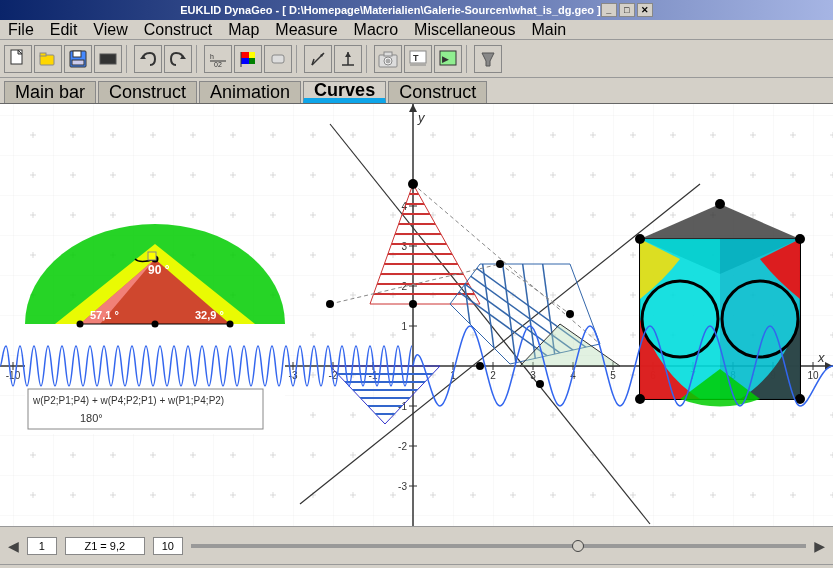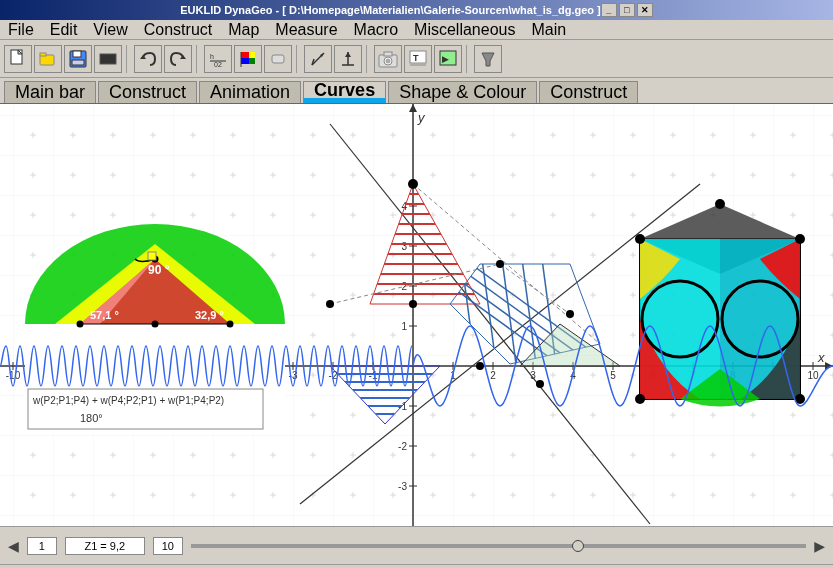--- a/index.html
+++ b/index.html
@@ -305,21 +305,20 @@
       <polygon points="4,4 16,4 12,12 12,17 8,17 8,12" fill="#888" stroke="#555" stroke-width="1"></polygon>
     </svg>
   </div>
 </div>
 
 <div id="tabs">
   <div class="tab">Main bar</div>
   <div class="tab">Construct</div>
   <div class="tab">Animation</div>
   <div class="tab active">Curves</div>
-  <div class="tab">Shape &amp; Colour</div>
   <div class="tab">Construct</div>
 </div>
 
 <div id="canvas-area">
   <svg class="canvas-svg" viewBox="0 0 833 422" xmlns="http://www.w3.org/2000/svg">
 
     <rect width="833" height="422" fill="white"></rect>
 
     <defs>
       <pattern id="gridPattern" width="40" height="40" patternUnits="userSpaceOnUse" x="413" y="211">

